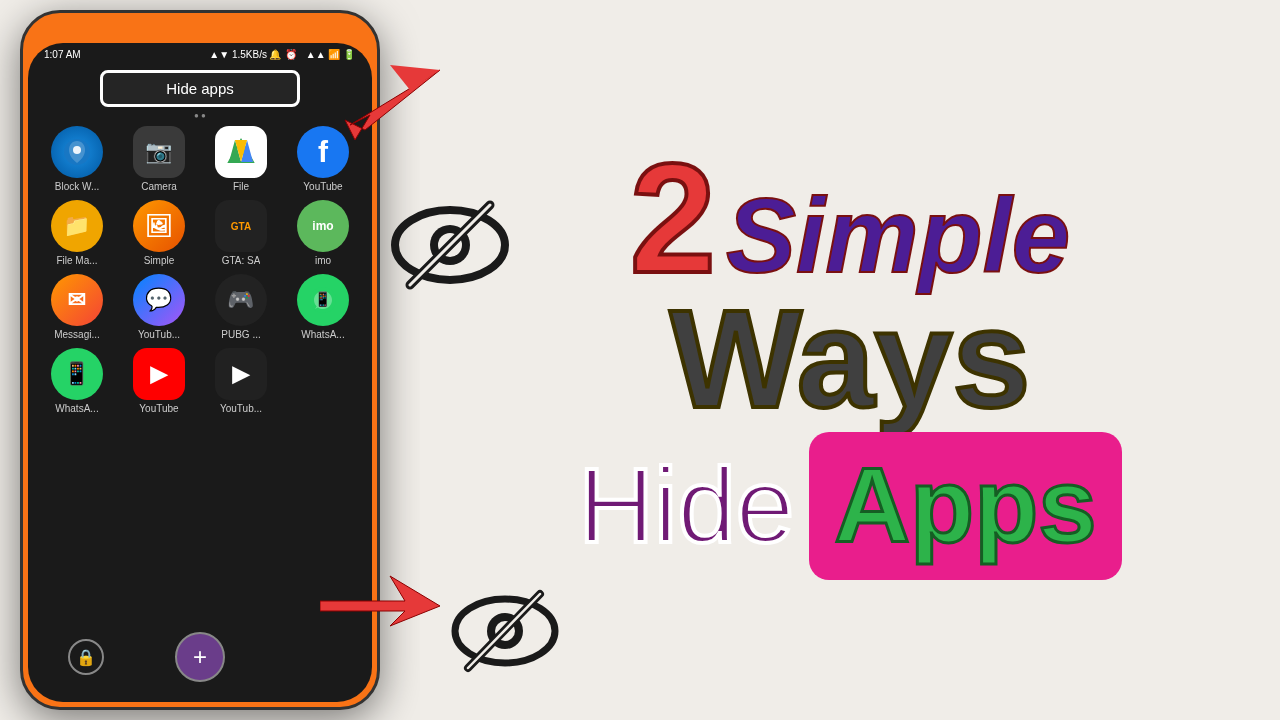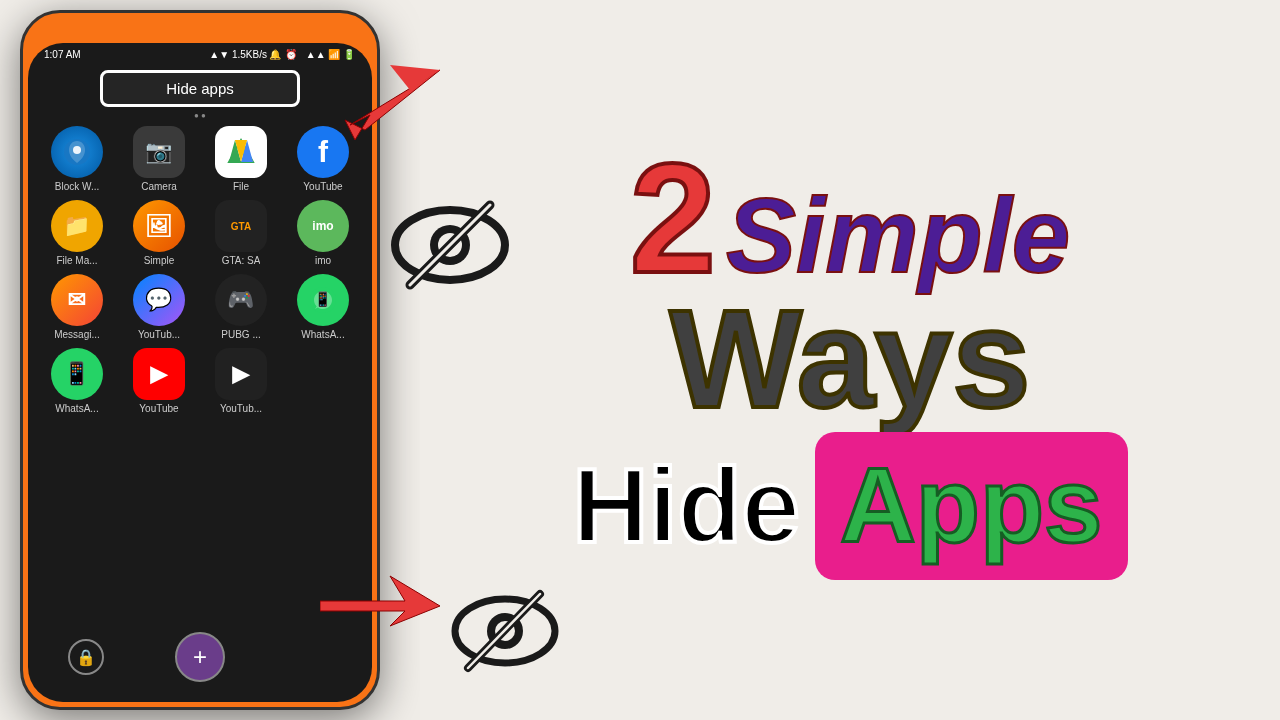--- a/index.html
+++ b/index.html
@@ -317,21 +317,21 @@
   <div style="display:flex;align-items:baseline;gap:10px;width:100%;justify-content:center;line-height:1;">
     <span style="font-size:155px;font-weight:900;color:#e63939;line-height:1;-webkit-text-stroke:4px #7a1010;font-family:Arial Black,Arial,sans-serif;">2</span>
     <span style="font-size:105px;font-weight:900;color:#4c1d95;line-height:1;-webkit-text-stroke:2px #7a1010;font-family:Arial Black,Arial,sans-serif;font-style:italic;">Simple</span>
   </div>
 
   <div style="width:100%;text-align:center;line-height:0.9;">
     <span style="font-size:140px;font-weight:900;color:#404040;-webkit-text-stroke:4px #3d3300;font-family:Arial Black,Arial,sans-serif;">Ways</span>
   </div>
 
   <div style="display:flex;align-items:center;gap:15px;width:100%;justify-content:center;margin-top:10px;">
-    <span style="font-size:105px;font-weight:700;color:#000000;-webkit-text-stroke:4px white;font-family:Arial Black,Arial,sans-serif;">Hide</span>
+    <span style="font-size:105px;font-weight:400;color:#701a75;-webkit-text-stroke:4px white;font-family:Arial Black,Arial,sans-serif;">Hide</span>
     <div style="background:#e91e8c;border-radius:20px;padding:14px 25px;">
       <span style="font-size:105px;font-weight:900;color:#2db34a;-webkit-text-stroke:3px #155e23;font-family:Arial Black,Arial,sans-serif;">Apps</span>
     </div>
   </div>
 </div>
 
 <div style="position:absolute;left:320px;bottom:70px;z-index:10;">
   <svg width="120" height="80" viewBox="0 0 120 80">
     <polygon points="120,40 70,10 85,35 0,35 0,45 85,45 70,60" fill="#e63939" stroke="#8b0000" stroke-width="1"></polygon>
   </svg>

